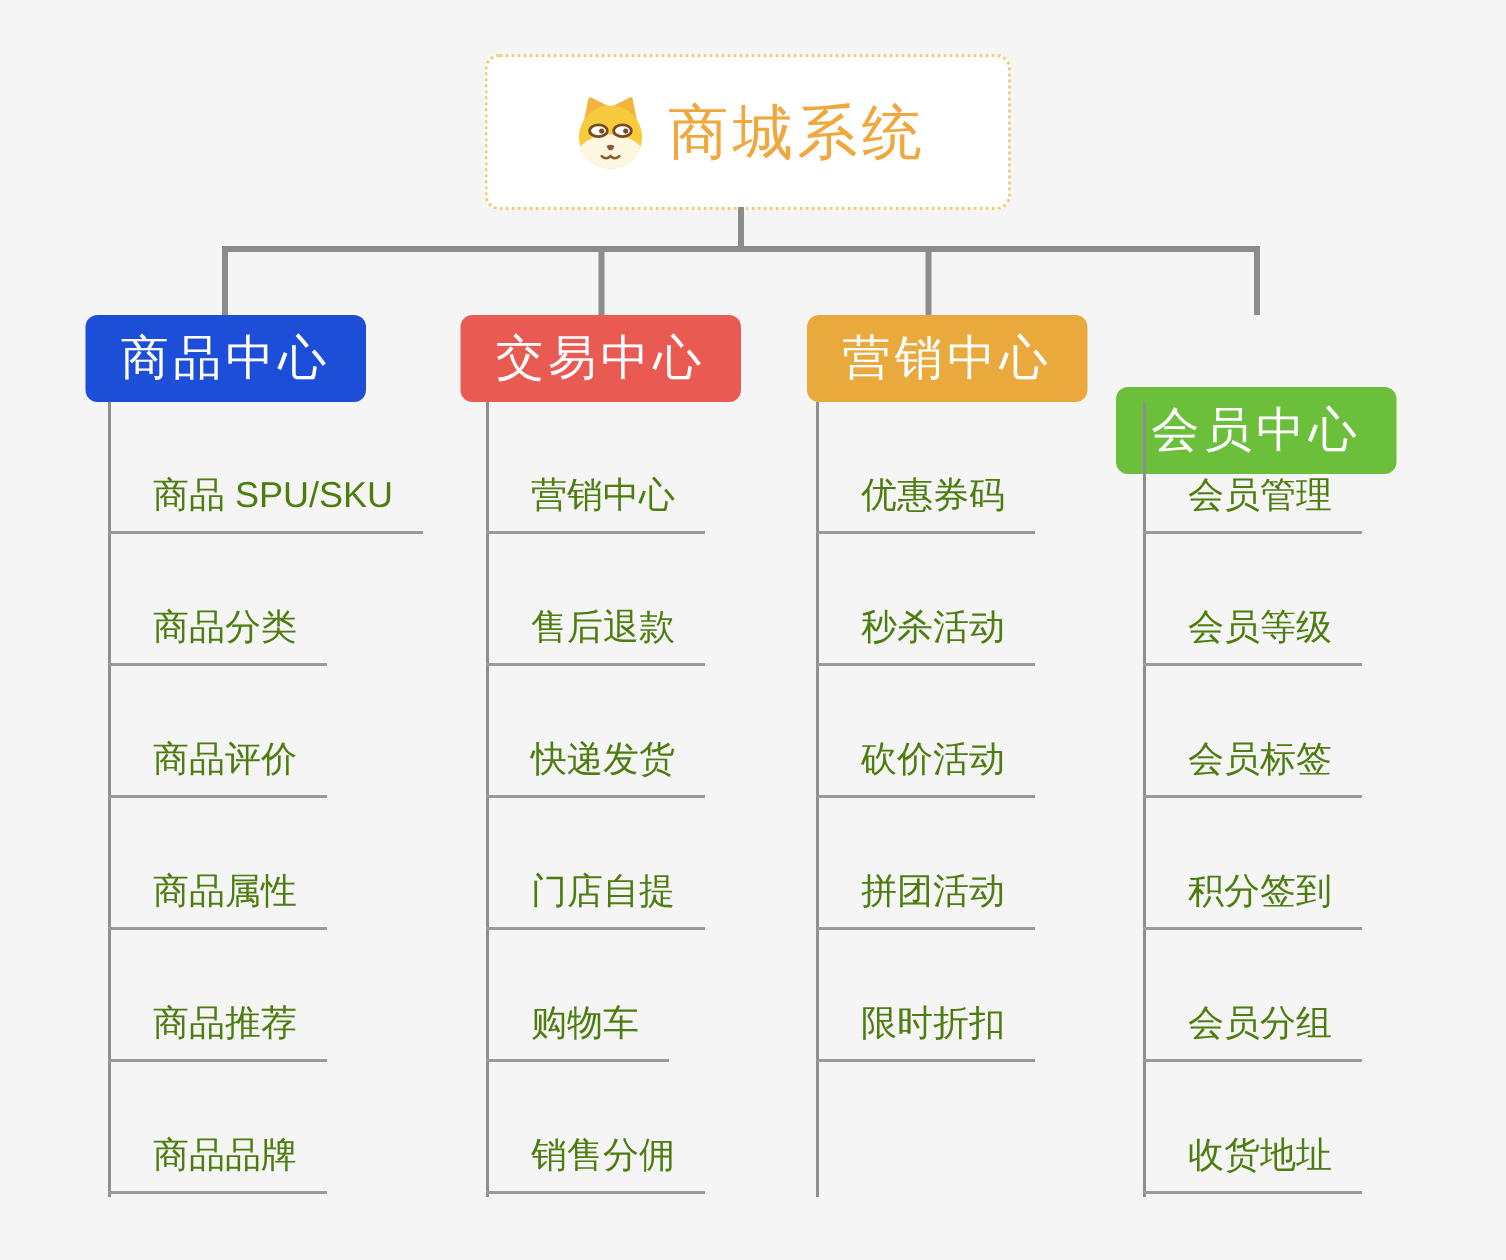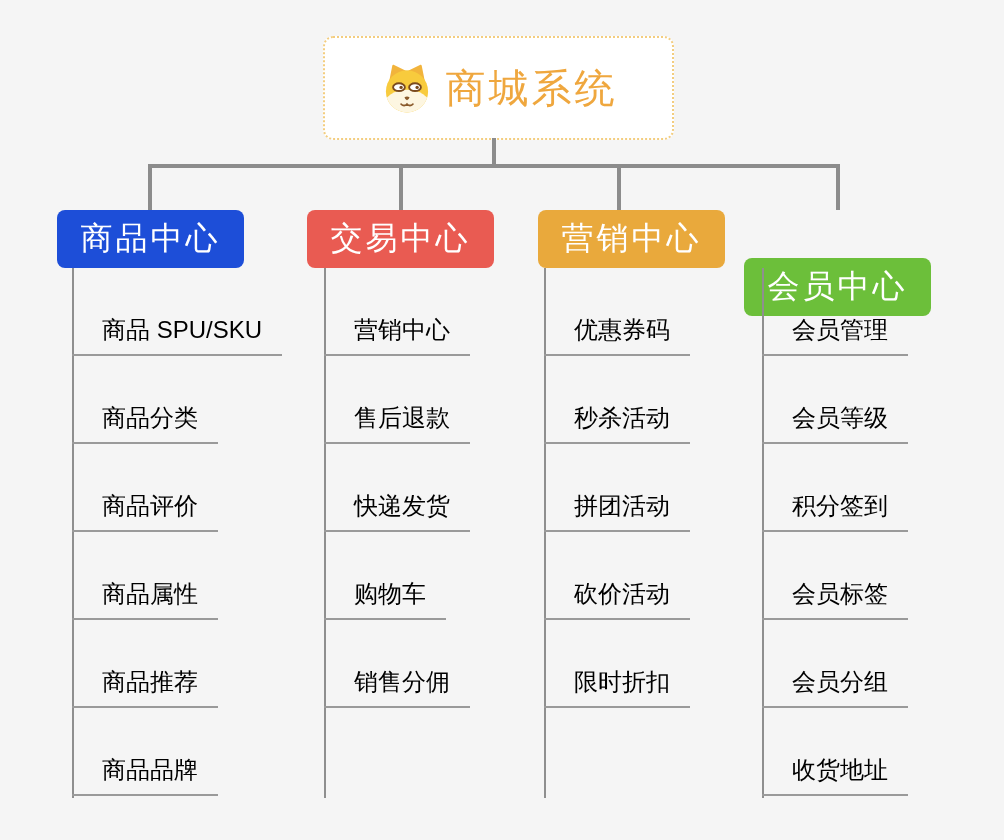--- a/index.html
+++ b/index.html
@@ -84,21 +84,21 @@
   .children-3 { left: 762px; }
 
   .child {
     width: max-content;
     height: 88px;
     display: flex;
     align-items: flex-end;
     padding: 0 20px 8px 30px;
     border-bottom: 2px solid #9a9a9a;
     font-size: 24px;
-    color: #000000;
+    color: #4d7c0f;
     white-space: nowrap;
   }
 </style>
 </head>
 <body>
 
 <div id="canvas">
 
   <div class="root-node">
     <svg class="root-icon" viewBox="0 0 64 64" aria-hidden="true">
@@ -151,34 +151,35 @@
     <div class="child">商品评价</div>
     <div class="child">商品属性</div>
     <div class="child">商品推荐</div>
     <div class="child">商品品牌</div>
   </div>
 
   <div class="children children-1">
     <div class="child">营销中心</div>
     <div class="child">售后退款</div>
     <div class="child">快递发货</div>
+    <div class="child">门店自提</div>
     <div class="child">购物车</div>
     <div class="child">销售分佣</div>
   </div>
 
   <div class="children children-2">
     <div class="child">优惠券码</div>
     <div class="child">秒杀活动</div>
+    <div class="child">砍价活动</div>
     <div class="child">拼团活动</div>
-    <div class="child">砍价活动</div>
     <div class="child">限时折扣</div>
   </div>
 
   <div class="children children-3">
     <div class="child">会员管理</div>
     <div class="child">会员等级</div>
+    <div class="child">会员标签</div>
     <div class="child">积分签到</div>
-    <div class="child">会员标签</div>
     <div class="child">会员分组</div>
     <div class="child">收货地址</div>
   </div>
 
 </div>
 
 </body></html>

